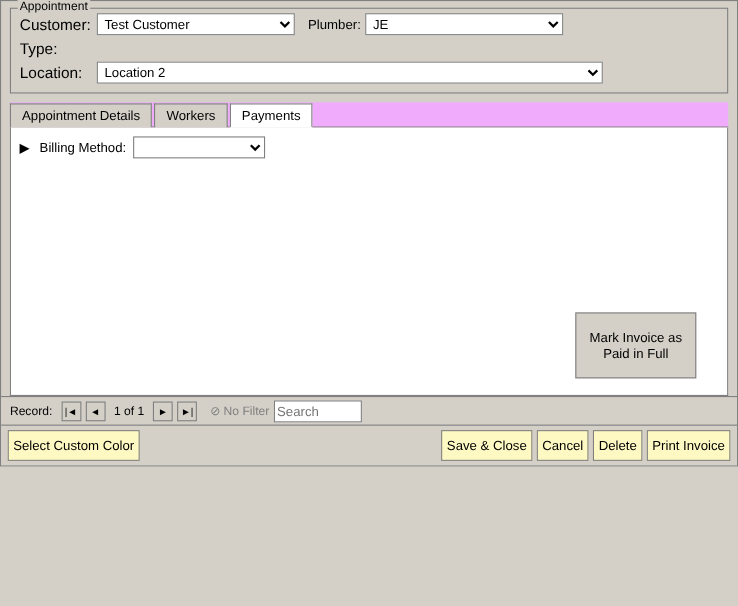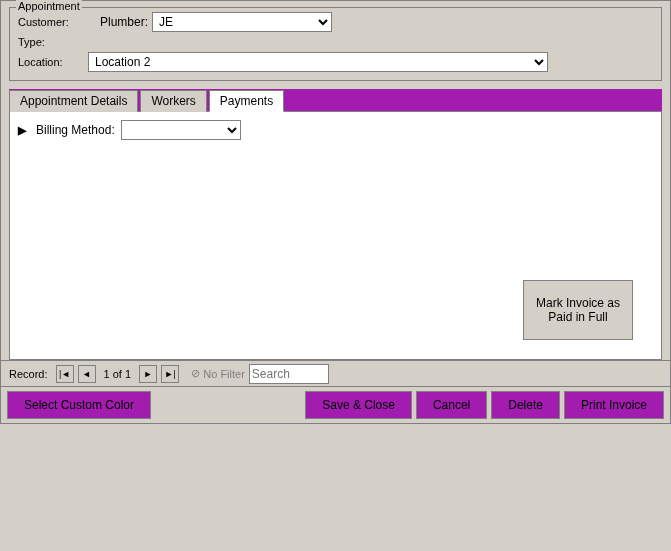--- a/index.html
+++ b/index.html
@@ -40,21 +40,21 @@
     }
 
     .form-row {
       display: flex;
       align-items: center;
       margin-bottom: 4px;
     }
     .form-label {
       width: 70px;
       font-weight: normal;
-      font-size: 11px;
+      font-size: 14px;
       color: #000;
     }
 
     select, input[type="text"] {
       font-family: "Segoe UI", Tahoma, Arial, sans-serif;
       font-size: 12px;
       background: #fff;
       border: 1px solid #808080;
       height: 20px;
       padding: 0 2px;
@@ -62,21 +62,21 @@
 
     .customer-select {
       width: 180px;
     }
 
     
     .tabs-container {
       margin: 4px 8px 0 8px;
       display: flex;
       border-bottom: 1px solid #808080;
-      background: #a21caf;
+      background: #f0abfc;
     }
     .tab {
       padding: 3px 10px;
       border: 1px solid #808080;
       border-bottom: none;
       background: #d4d0c8;
       cursor: pointer;
       font-size: 12px;
       margin-right: 2px;
       position: relative;
@@ -192,22 +192,22 @@
     .bottom-toolbar {
       display: flex;
       background: #d4d0c8;
       padding: 4px 6px;
       gap: 4px;
       border-top: 1px solid #808080;
       align-items: center;
     }
     .toolbar-btn {
       height: 28px;
-      padding: 0 16px;
-      background: #a21caf;
+      padding: 0 4px;
+      background: #fef9c3;
       border: 1px solid #808080;
       cursor: pointer;
       font-size: 12px;
       font-family: "Segoe UI", Tahoma, Arial, sans-serif;
     }
     .spacer { flex: 1; }
 
     .payments-inner {
       margin-left: 18px;
       position: relative;
@@ -227,20 +227,23 @@
 </head>
 <body>
 
 <div class="window">
 
   <div class="group-box">
     <span class="group-box-label">Appointment</span>
 
     <div class="form-row">
       <span class="form-label">Customer:</span>
+      <select class="customer-select">
+        <option>Test Customer</option>
+      </select>
       <span style="margin-left:12px;">Plumber:</span>
       <select style="width:180px; margin-left:4px;">
         <option>JE</option>
       </select>
     </div>
 
     <div class="form-row">
       <span class="form-label">Type:</span>
     </div>
 

